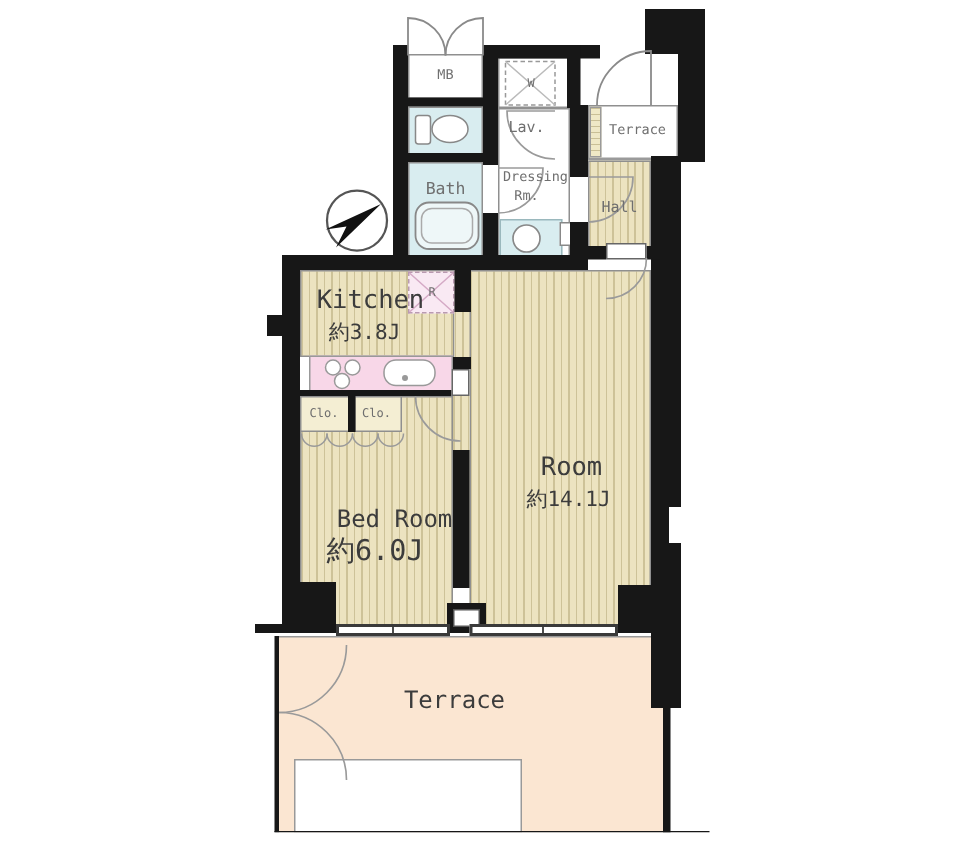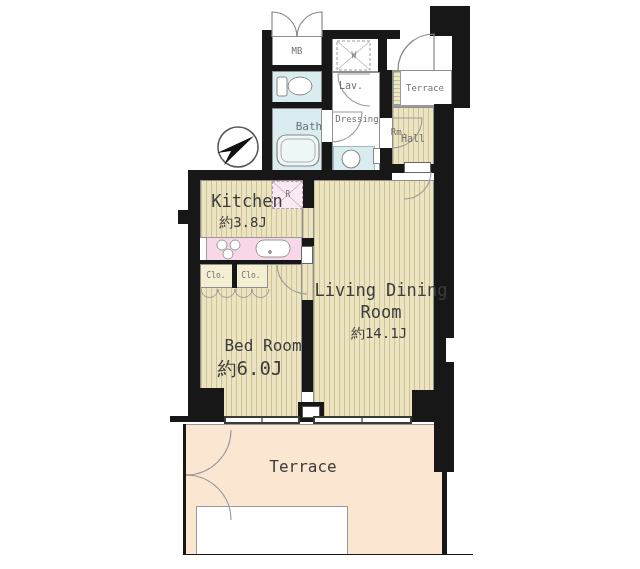--- a/index.html
+++ b/index.html
@@ -178,30 +178,29 @@
 
     <g>
       <circle cx="238" cy="147" r="20" fill="#ffffff" stroke="#555" stroke-width="1.5"></circle>
       <polygon points="254,136 217,153 231,151 224,165" fill="#111"></polygon>
     </g>
   </svg>
 
   <div class="label small" style="left:297px;top:51px;font-size:9px;">MB</div>
   <div class="label small" style="left:354px;top:56px;font-size:8px;">W</div>
   <div class="label small" style="left:303px;top:86px;font-size:10px;margin-left:48px;">Lav.</div>
-  <div class="label small" style="left:297px;top:126px;font-size:11px;padding-left:24px;">Bath</div>
+  <div class="label small" style="left:297px;top:126px;font-size:11px;">Bath</div>
   <div class="label small" style="left:357px;top:119px;font-size:9px;">Dressing</div>
-  <div class="label small" style="left:351px;top:132px;font-size:9px;margin-left:48px;">Rm.</div>
+  <div class="label small" style="left:351px;top:132px;font-size:9px;">Rm.</div>
   <div class="label small" style="left:425px;top:88px;font-size:9px;">Terrace</div>
   <div class="label small" style="left:413px;top:139px;font-size:10px;">Hall</div>
   <div class="label" style="left:247px;top:201px;font-size:17px;">Kitchen</div>
   <div class="label" style="left:243px;top:222px;font-size:14px;">約3.8J</div>
   <div class="label small" style="left:288px;top:195px;font-size:8px;">R</div>
   <div class="label small" style="left:216px;top:276px;font-size:8px;">Clo.</div>
   <div class="label small" style="left:251px;top:276px;font-size:8px;">Clo.</div>
   <div class="label" style="left:252px;top:346px;font-size:16px;margin-left:11px;">Bed Room</div>
   <div class="label" style="left:250px;top:368px;font-size:19px;">約6.0J</div>
-  <div class="label" style="left:381px;top:290px;font-size:17px;">Living Dining</div>
   <div class="label" style="left:381px;top:312px;font-size:17px;">Room</div>
   <div class="label" style="left:379px;top:333px;font-size:14px;">約14.1J</div>
   <div class="label" style="left:303px;top:467px;font-size:16px;">Terrace</div>
 
 </div>
 
 </body></html>

